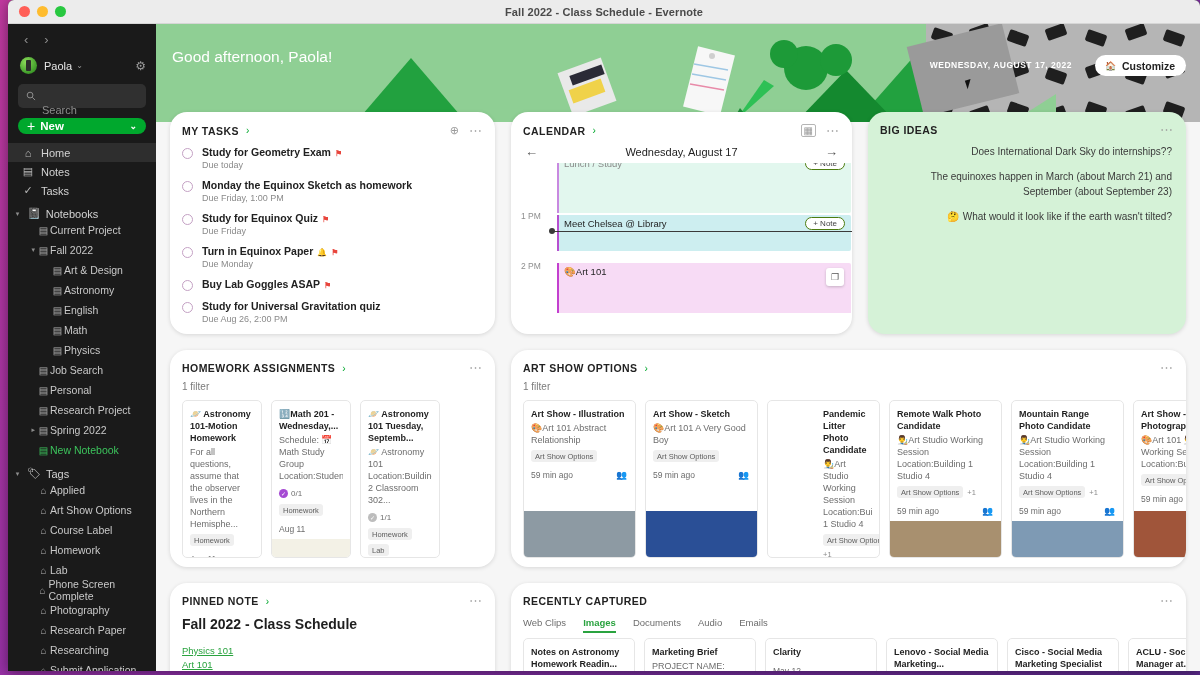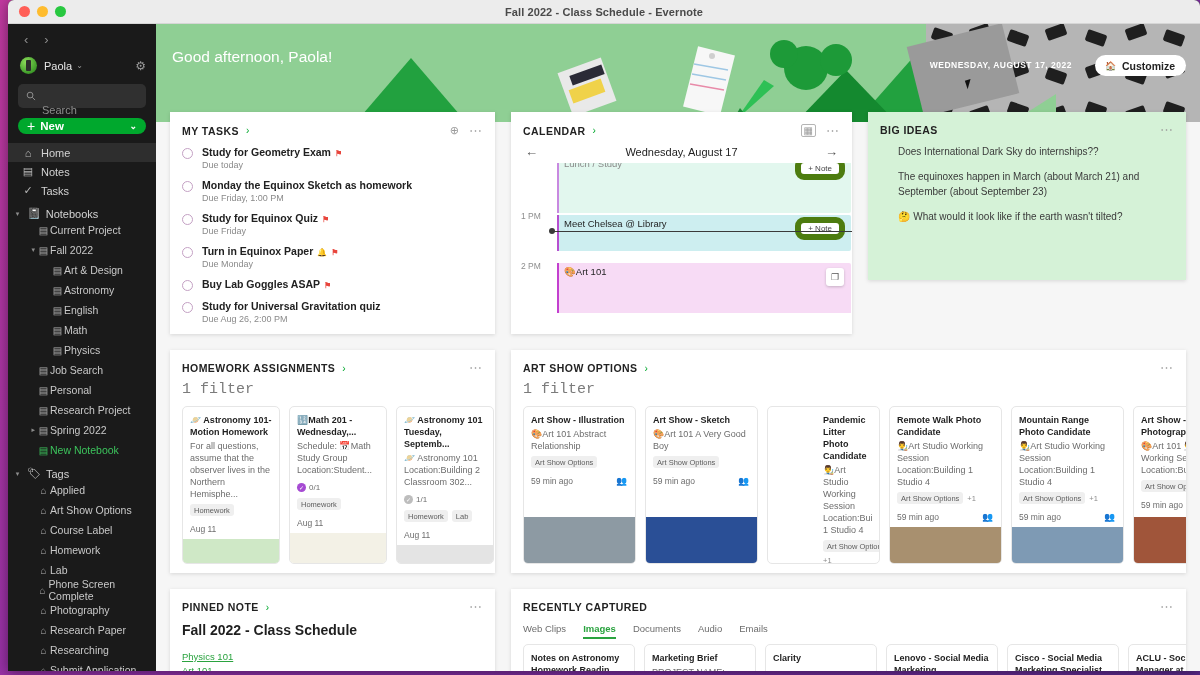--- a/index.html
+++ b/index.html
@@ -91,21 +91,21 @@
   .cust {
     position:absolute; right: 14px; top: 31px; background:#fff; border-radius: 13px;
     height: 21px; display:flex; align-items:center; gap:5px; padding: 0 11px;
     font-size: 10.5px; color:#222; font-weight:bold;
   }
 
   #grid {
     position: relative; padding: 88px 14px 0 14px;
     display: grid; grid-template-columns: 325px 341px 1fr; gap: 16px 16px;
   }
-  .card { background:#fff; border-radius: 0; box-shadow: 0 1px 4px rgba(0,0,0,.13); overflow:hidden; position:relative; }
+  .card { background:#fff; border-radius: 17px; box-shadow: 0 1px 4px rgba(0,0,0,.13); overflow:hidden; position:relative; }
   .chead { display:flex; align-items:center; padding: 12px 12px 0 12px; }
   .chead .t { font-size: 10.5px; font-weight:bold; color:#222; letter-spacing:.45px; }
   .chead .arr { color:#00a82d; font-size: 10px; margin-left: 7px; }
   .chead .acts { margin-left:auto; display:flex; align-items:center; gap:10px; color:#9a9a9a; font-size:12px;}
   .dots { letter-spacing: 1px; font-size: 13px; color: #9a9a9a; line-height: 8px; }
 
   
   #tasks { height: 222px; }
   .tlist { padding: 9px 12px 0 12px; }
   .trow { display:flex; gap: 9px; margin-bottom: 9px; }
@@ -118,38 +118,38 @@
   
   #calendar { height: 222px; }
   .caldate { display:flex; align-items:center; padding: 7px 14px 4px 14px; }
   .caldate .c { flex:1; text-align:center; font-size:11px; color:#222; }
   .caldate .a { color:#555; font-size: 13px; }
   .calgrid { position:relative; height: 150px; overflow:hidden; }
   .hrlbl { position:absolute; left: 10px; font-size:8.5px; color:#8d8d8d; }
   .evt { position:absolute; left: 46px; right: 1px; border-left: 2.5px solid; border-radius: 0 2px 2px 0; }
   .evt .nm { font-size: 9.5px; padding: 3px 0 0 5px; }
   .notebtn {
-    position:absolute; right: 6px; top: 2px; border:6px solid #4d7c0f; border-radius:9px;
+    position:absolute; right: 6px; top: 2px; border:1px solid #4d7c0f; border-radius:9px;
     font-size:8px; padding: 1px 7px; background:#fff; color:#444;
   }
   .nowline { position:absolute; left: 40px; right: 0; height: 1.2px; background:#3a3a3a; }
   .nowdot { position:absolute; left: 38px; width:6px;height:6px;border-radius:50%;background:#3a3a3a;}
   .dupbtn { position:absolute; right:7px; top:5px; width:18px;height:18px;border-radius:3px;background:#fff;
             box-shadow:0 1px 3px rgba(0,0,0,.2); display:flex;align-items:center;justify-content:center;font-size:9px;color:#555;}
 
   
-  #bigideas { height: 168px; background:#d5f2d7; }
+  #bigideas { height: 222px; background:#d5f2d7;text-align:right; }
   .bi-body { padding: 8px 14px 0 14px; margin-left: 16px; }
   .bi-p { font-size: 10px; color:#3a3a3a; line-height: 15px; margin-bottom: 10px; }
 
   
-  .filt { font-size: 15px; color:#7b7b7b; padding: 7px 16px 0 12px; font-family: Liberation Mono, monospace; }
+  .filt { font-size: 10px; color:#7b7b7b; padding: 7px 16px 0 12px; }
   .cardrow { display:flex; gap: 9px; padding: 8px 0 9px 12px; overflow:hidden; }
   .ncard {
-    width: 98px; flex-shrink: 0; background:#fff; border:1px solid #e6e6e6; border-radius: 5px;
+    width: 80px; flex-shrink: 0; background:#fff; border:1px solid #e6e6e6; border-radius: 5px;
     overflow:hidden; display:flex; flex-direction:column; height: 158px;
   }
   .ncard .inner { padding: 7px 7px 5px 7px; flex: 0 0 auto; }
   .ncard .ntitle { font-size: 9px; font-weight:bold; color:#1f1f1f; line-height: 12px; }
   .ncard .nsnip { font-size: 9px; color:#6d6d6d; line-height: 12px; margin-top: 2px;
                   overflow:hidden; }
   .tagline { display:flex; gap:4px; flex-wrap:wrap; margin-top: 4px; align-items:center;}
   .tag { background:#efefef; color:#5d5d5d; font-size: 7.5px; border-radius: 3px; padding: 1.5px 4px; white-space:nowrap;}
   .plus1 { font-size:7.5px; color:#8a8a8a; }
   .taskpill { display:inline-flex; align-items:center; gap:3px; font-size:8px; color:#6d6d6d; margin-top:4px;}

